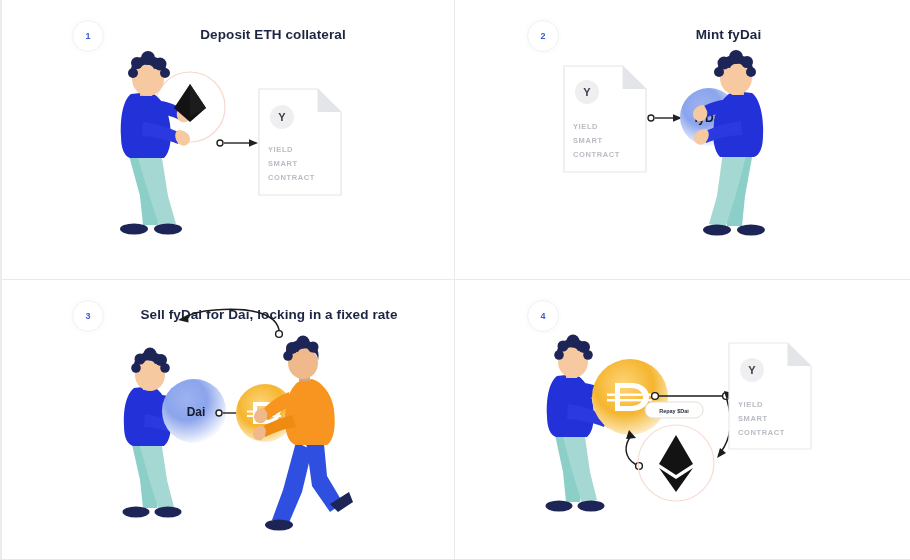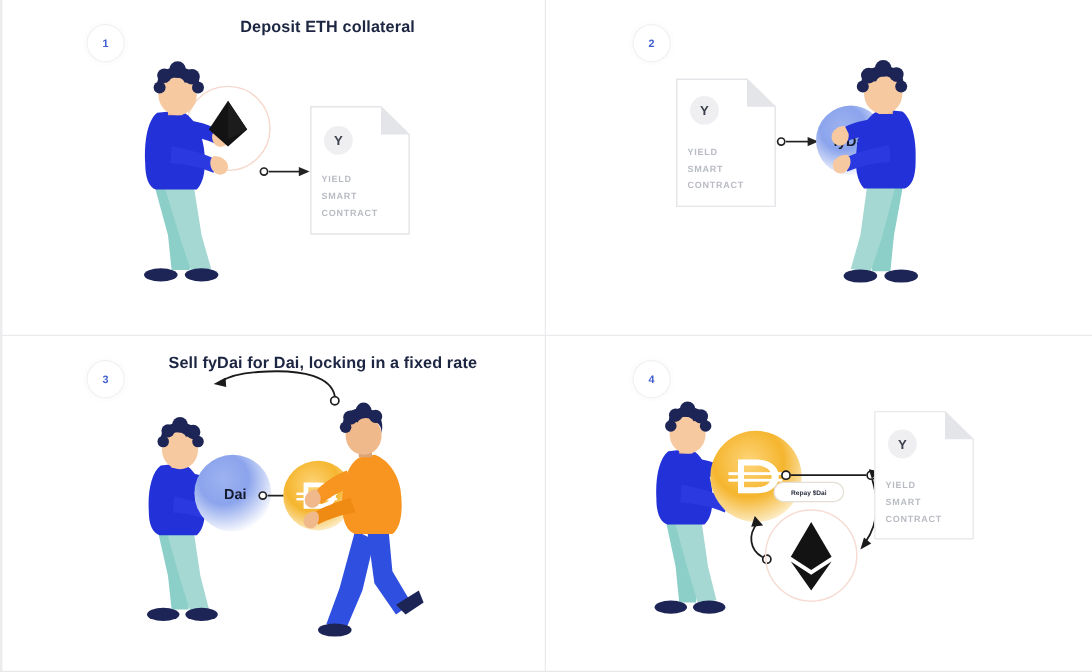--- a/index.html
+++ b/index.html
@@ -42,21 +42,21 @@
     border-radius: 50%;
     border: 1px solid #f0f1f4;
     background: #ffffff;
     display: flex; align-items: center; justify-content: center;
     font-size: 9px; font-weight: 700;
     color: #3c5ccf;
     box-shadow: 0 0 0 3px #fdfdfe;
   }
   .ptitle {
     position: absolute;
-    top: 15px;
+    top: 27px;
     left: 112px; right: 20px;
     text-align: center;
     font-size: 13.5px;
     font-weight: 700;
     color: #1c2541;
     letter-spacing: 0.1px;
     white-space: nowrap;
   }
   .ptitle.wide { left: 104px; }
 
@@ -160,20 +160,21 @@
           <text class="doc-label" x="268" y="180">CONTRACT</text>
         </g>
       </svg>
     </div>
   </div>
 
   <div class="panel p2">
     <div class="badge">
       <span>2</span>
     </div>
+    <div class="ptitle">Mint fyDai</div>
 
     <div class="scene">
       <svg class="art" viewBox="0 0 455 280">
         <defs>
           <radialGradient id="sphereGrad2" cx="38%" cy="32%" r="72%">
             <stop offset="0%" stop-color="#9db2f0"></stop>
             <stop offset="45%" stop-color="#8ba4ec"></stop>
             <stop offset="100%" stop-color="#ffffff"></stop>
           </radialGradient>
         </defs>

